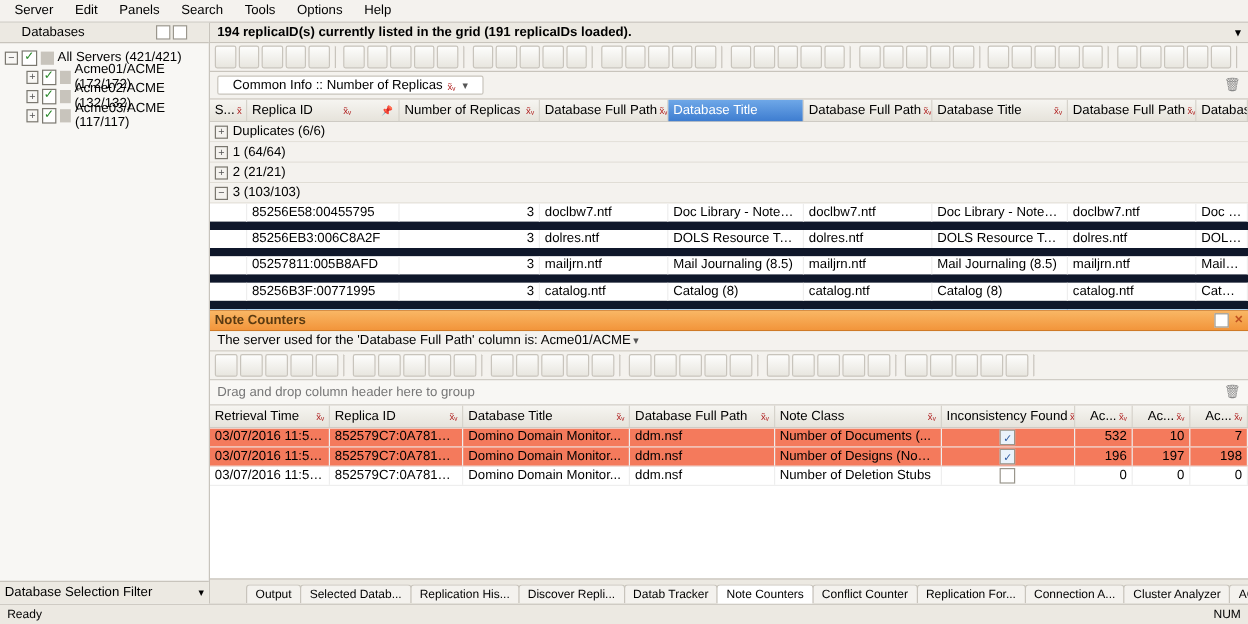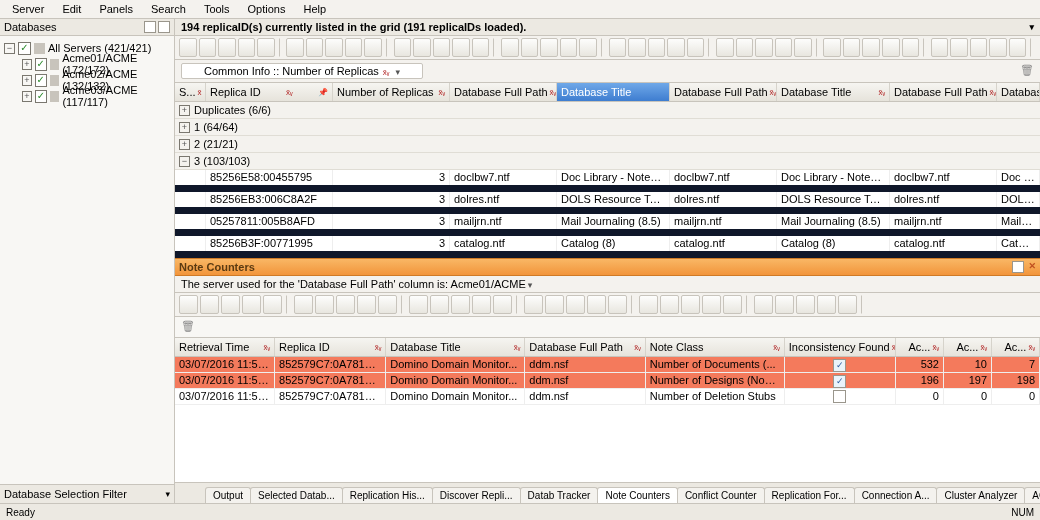--- a/index.html
+++ b/index.html
@@ -1,37 +1,37 @@
 <!DOCTYPE html>
 <html><head>
 <meta charset="utf-8">
 <style>
 html,body{margin:0;padding:0;font-family:Tahoma,Verdana,sans-serif;font-size:11px;color:#000;background:#eceae5;width:1040px;height:520px;overflow:hidden}
 .menubar{display:flex;background:#f4f2ee;border-bottom:1px solid #c8c4bc;height:18px;align-items:center;padding:0 4px;gap:2px}
 .menubar div{padding:1px 8px;cursor:default}
 .main{display:flex;height:484px}
 .leftpane{width:174px;background:#f8f7f4;border-right:1px solid #c8c4bc;display:flex;flex-direction:column}
-.pane-hdr{background:#ece9e2;border-bottom:1px solid #c8c4bc;padding:2px 4px;display:flex;justify-content:space-between;align-items:center;font-weight:normal}
+.pane-hdr{background:#ece9e2;border-bottom:1px solid #c8c4bc;padding:2px 18px;display:flex;justify-content:space-between;align-items:center;font-weight:normal}
 .pane-hdr .icons{display:flex;gap:2px}
 .sq{width:10px;height:10px;border:1px solid #9a968c;background:#fff;display:inline-block}
 .tree{padding:4px 2px;flex:1;overflow:auto}
 .tree-row{display:flex;align-items:center;height:16px;gap:3px;padding-left:2px}
 .tree-row.child{padding-left:20px}
 .tog{width:9px;height:9px;border:1px solid #7a776f;display:flex;align-items:center;justify-content:center;font-size:9px;line-height:9px;color:#555}
 .chk{width:11px;height:11px;border:1px solid #7a776f;background:#fff;display:flex;align-items:center;justify-content:center;color:#2b8a2b;font-size:10px;line-height:10px}
 .srv-ico{width:11px;height:11px;background:#c8c4bc;display:inline-block}
 .filterbar{background:#ece9e2;border-top:1px solid #c8c4bc;padding:3px 4px;display:flex;justify-content:space-between;align-items:center}
 .rightpane{flex:1;display:flex;flex-direction:column;overflow:hidden}
 .infobar{background:#ece9e2;border-bottom:1px solid #c8c4bc;padding:2px 6px;font-weight:bold;display:flex;justify-content:space-between;align-items:center}
 .tbar{background:#f4f2ee;border-bottom:1px solid #c8c4bc;padding:2px 4px;display:flex;gap:2px;align-items:center;flex-wrap:nowrap;overflow:hidden}
 .tbar .btn,.tbar .sep{width:17px;height:17px;border:1px solid transparent;display:inline-block}
 .tbar .btn{background:linear-gradient(#fdfdfc,#e8e6df);border-color:#c8c4bc;border-radius:2px}
 .tbar .sep{width:2px;border-left:1px solid #c8c4bc;margin:0 2px}
 .filterrow{background:#f4f2ee;border-bottom:1px solid #c8c4bc;padding:3px 6px;display:flex;align-items:center;justify-content:space-between}
-.filterlab{border:1px solid #c8c4bc;background:#fff;padding:1px 22px;border-radius:2px;display:flex;align-items:flex-end;gap:4px}
+.filterlab{border:1px solid #c8c4bc;background:#fff;padding:1px 12px;border-radius:2px;display:flex;align-items:flex-end;gap:4px}
 .gridwrap{flex:1;overflow:hidden;display:flex;flex-direction:column}
 .grid-hdrrow{display:flex;background:linear-gradient(#f6f5f1,#e6e3db);border-bottom:1px solid #c8c4bc;height:18px}
 .cell{border-right:1px solid #d6d3cb;padding:2px 4px;overflow:hidden;white-space:nowrap;text-overflow:ellipsis;display:flex;align-items:center;justify-content:space-between;gap:2px}
 .fx{font-size:8px;color:#b02020}
 .pin{font-size:8px;color:#888}
 .bluehdr{background:linear-gradient(#6fa8e8,#3e7dd0);color:#fff}
 .grid-body{flex:1;overflow:auto;background:#fff}
 .group-row{background:#f4f2ee;border-bottom:1px solid #e0ddd5;height:16px;display:flex;align-items:center;padding-left:4px;gap:4px}
 .data-row{display:flex;border-bottom:7px solid #0f172a;height:15px;background:#fff}
 .data-row.sel{background:#a7d1f6}
@@ -330,20 +330,21 @@
         <span class="btn"></span>
         <span class="sep"></span>
         <span class="btn"></span>
         <span class="btn"></span>
         <span class="btn"></span>
         <span class="btn"></span>
         <span class="btn"></span>
         <span class="sep"></span>
       </div>
     <div class="nc-drag">
+      <span>Drag and drop column header here to group</span>
       <span class="trash"></span>
     </div>
 
     <div class="grid-hdrrow">
       <div class="cell" style="width:98px">
           <span>Retrieval Time</span>
           <span class="fx">x̃ᵥ</span>
         </div>
       <div class="cell" style="width:110px">
           <span>Replica ID</span>

